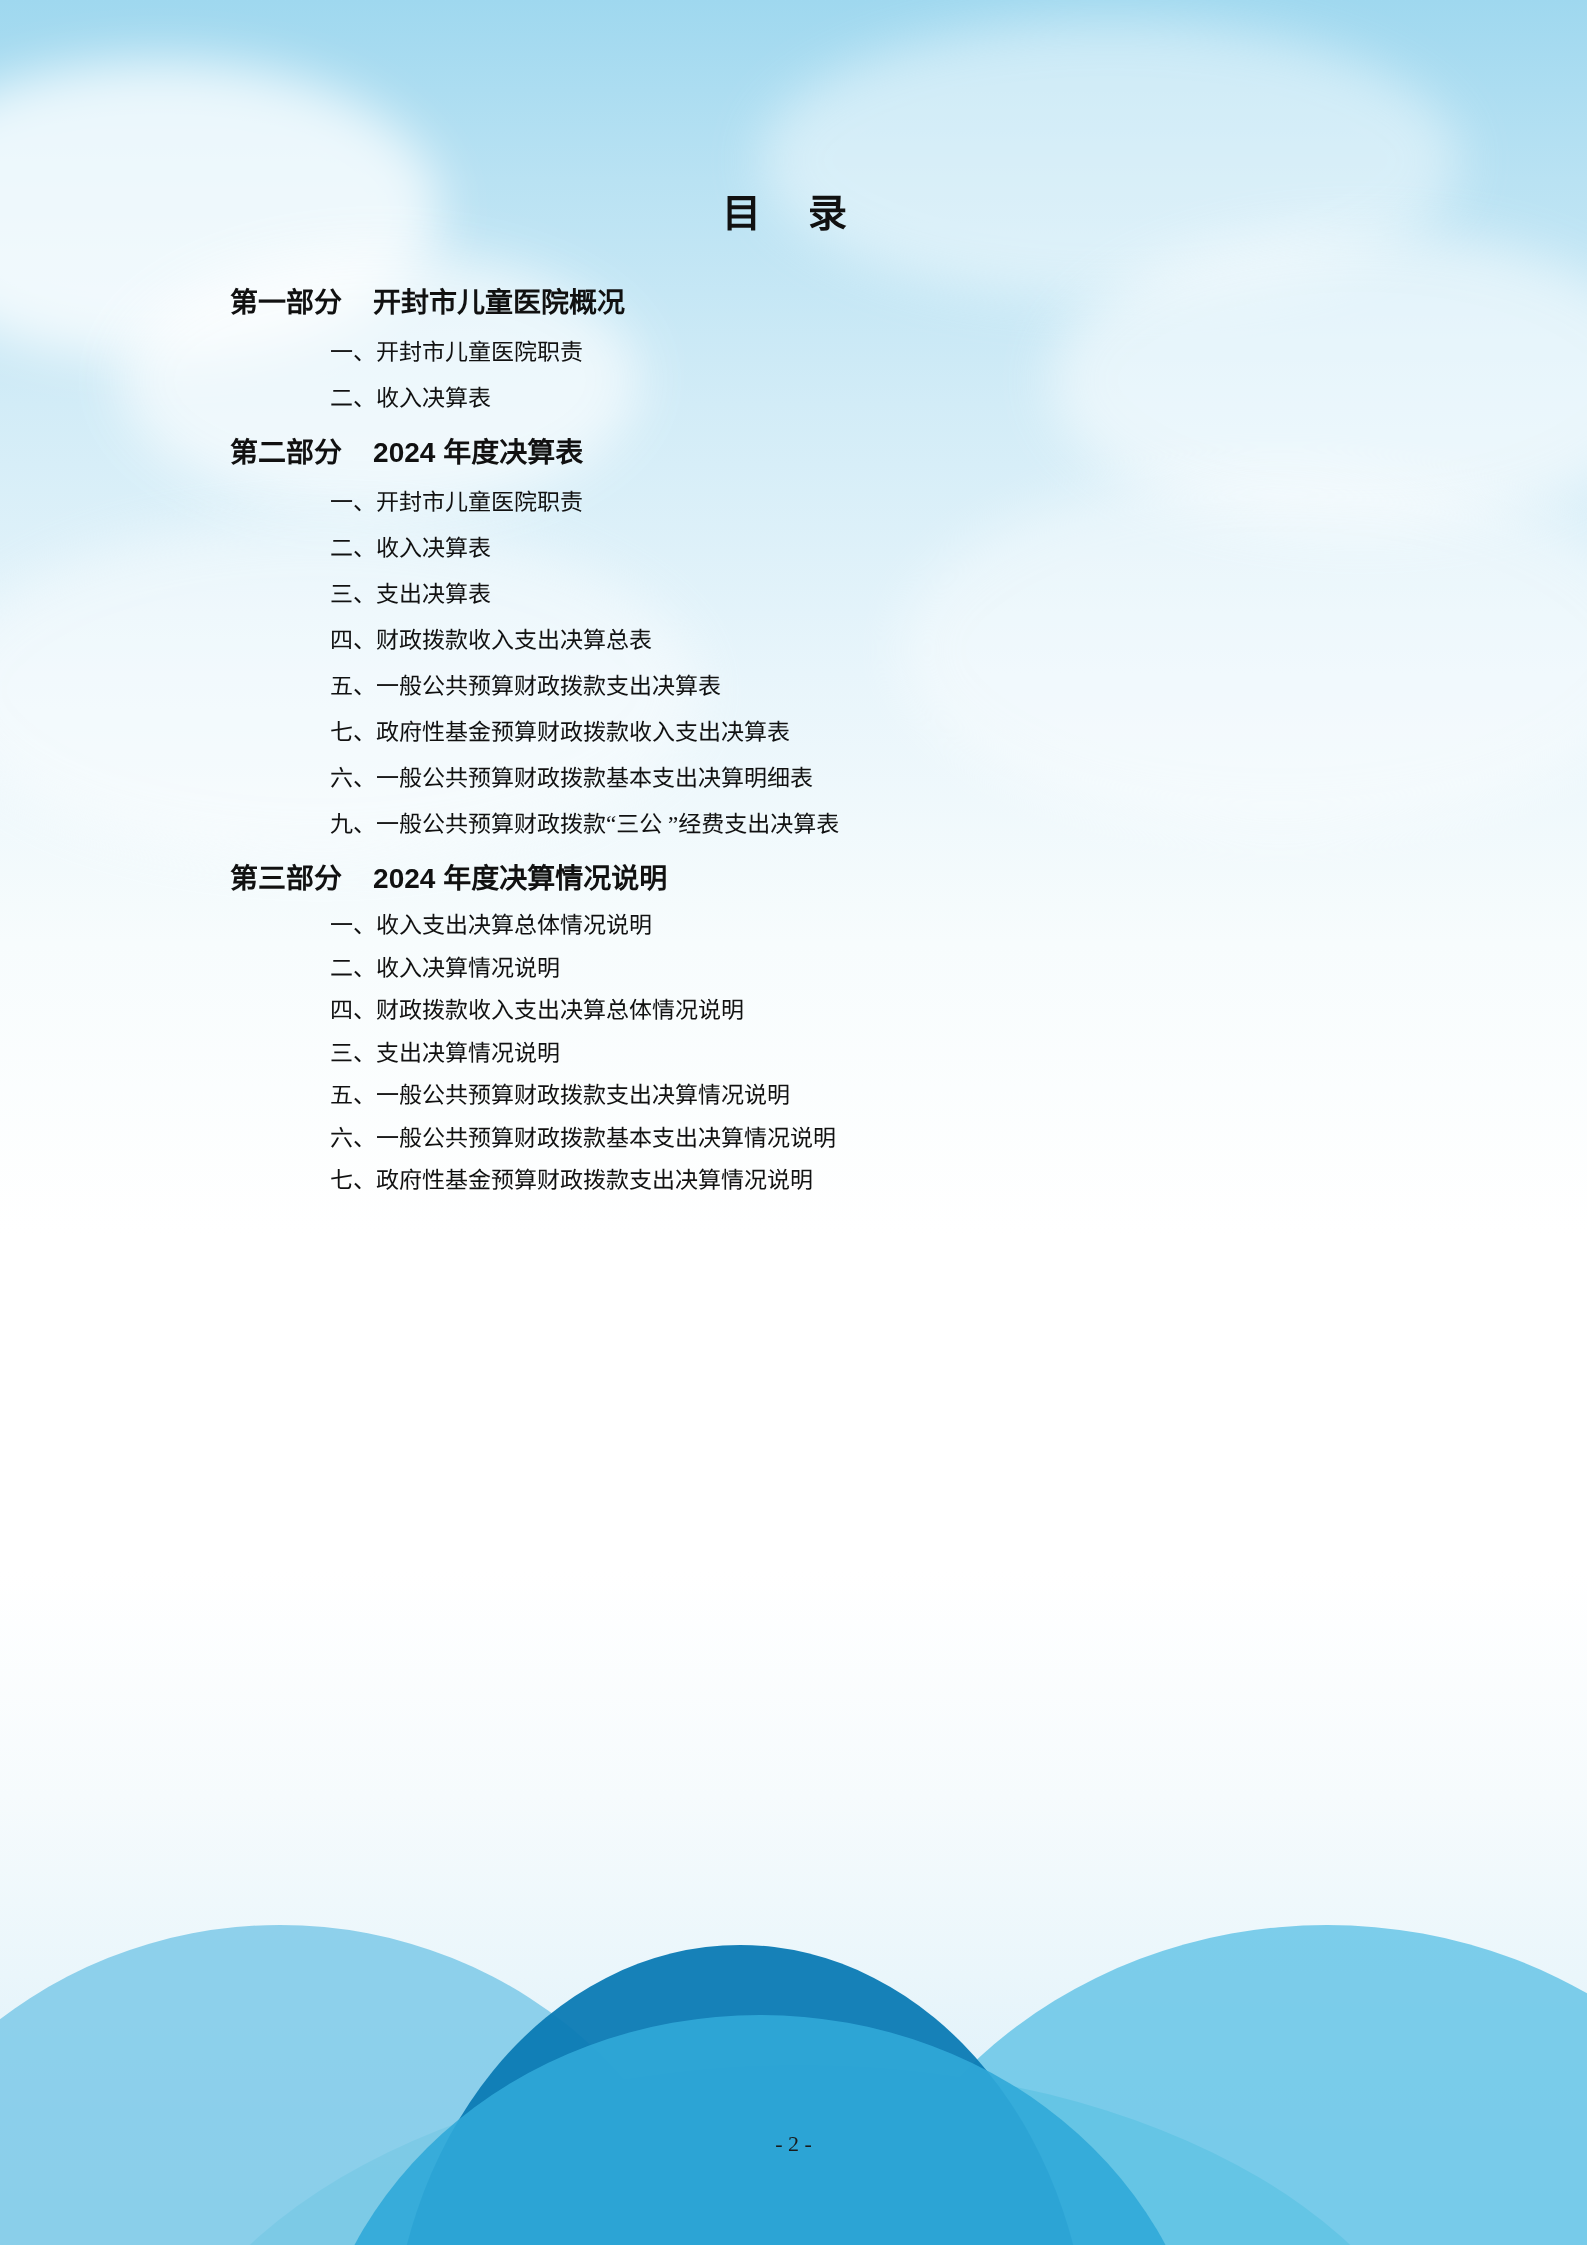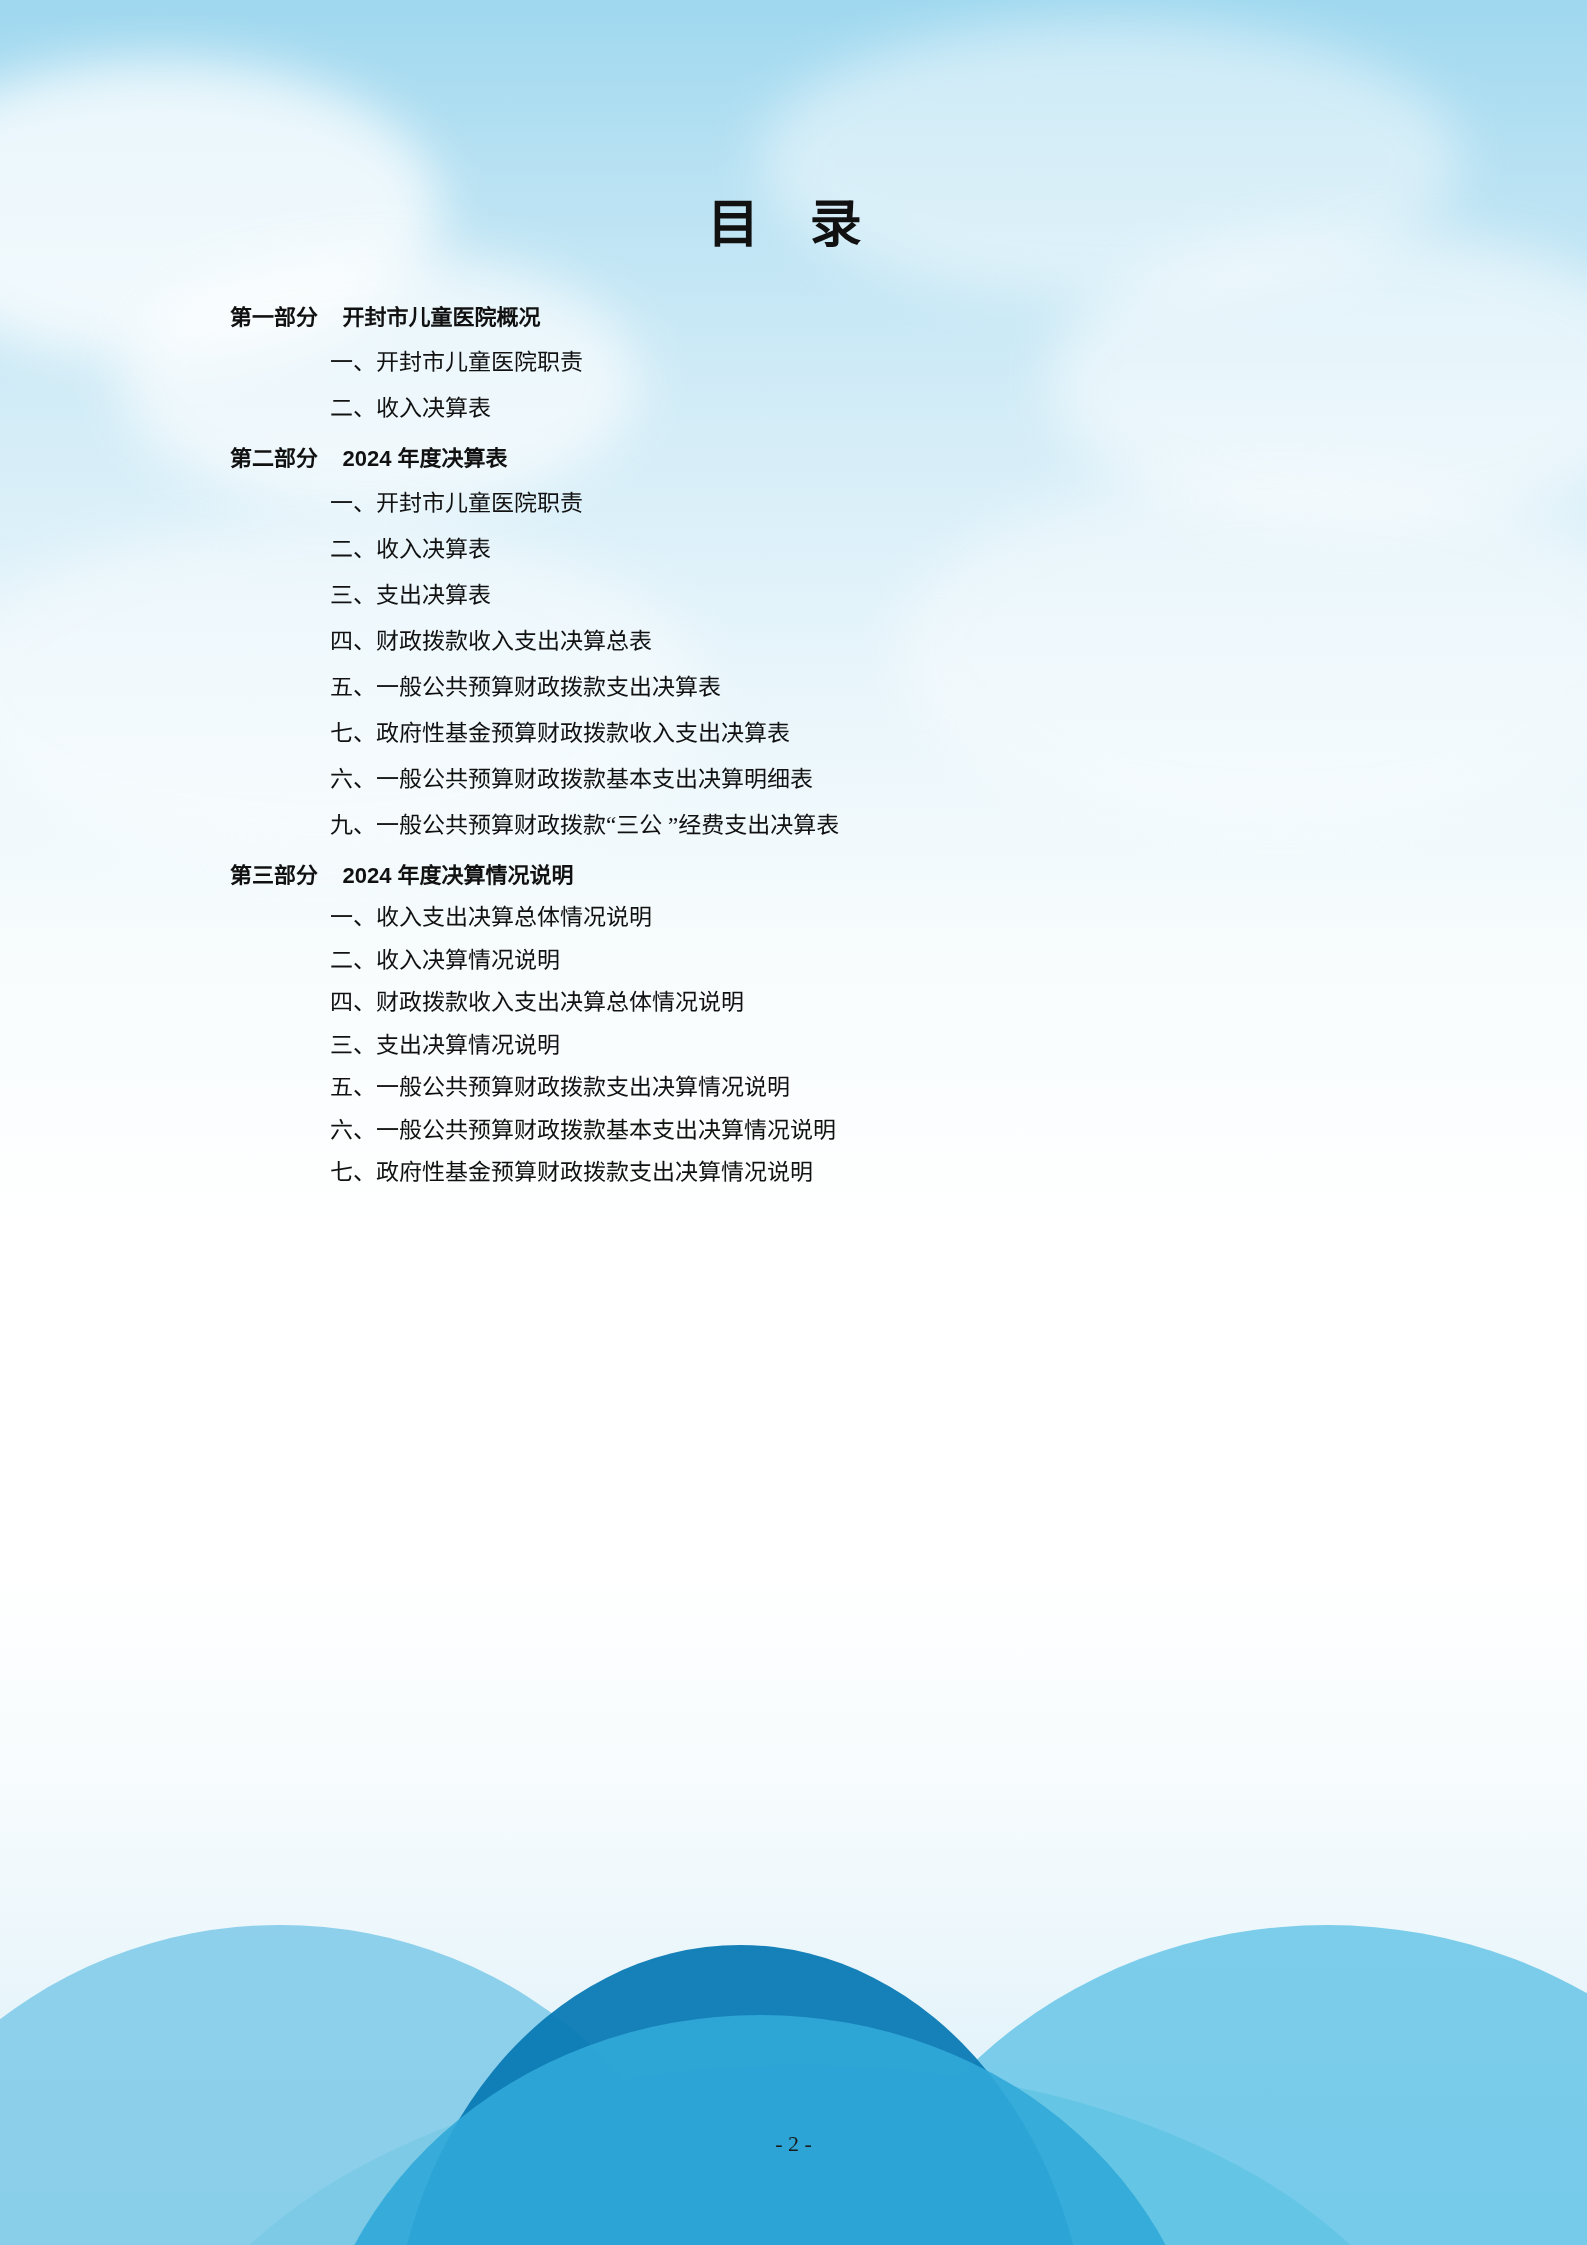--- a/index.html
+++ b/index.html
@@ -103,33 +103,33 @@
   .content {
     position: relative;
     z-index: 5;
     padding: 0 230px;
   }
 
   .doc-title {
     margin: 0;
     padding-top: 182px;
     text-align: center;
-    font-size: 52px;
+    font-size: 39px;
     font-weight: bold;
     letter-spacing: 18px;
     font-family: "Liberation Sans", "DejaVu Sans", sans-serif;
     color: #111111;
   }
 
   .toc {
     margin-top: 44px;
   }
 
   .toc-part {
-    font-size: 22px;
+    font-size: 28px;
     font-weight: bold;
     font-family: "Liberation Sans", "DejaVu Sans", sans-serif;
     color: #111111;
     margin: 0 0 6px 0;
     line-height: 1.5;
     white-space: pre;
   }
 
   .toc-item {
     font-size: 23px;

